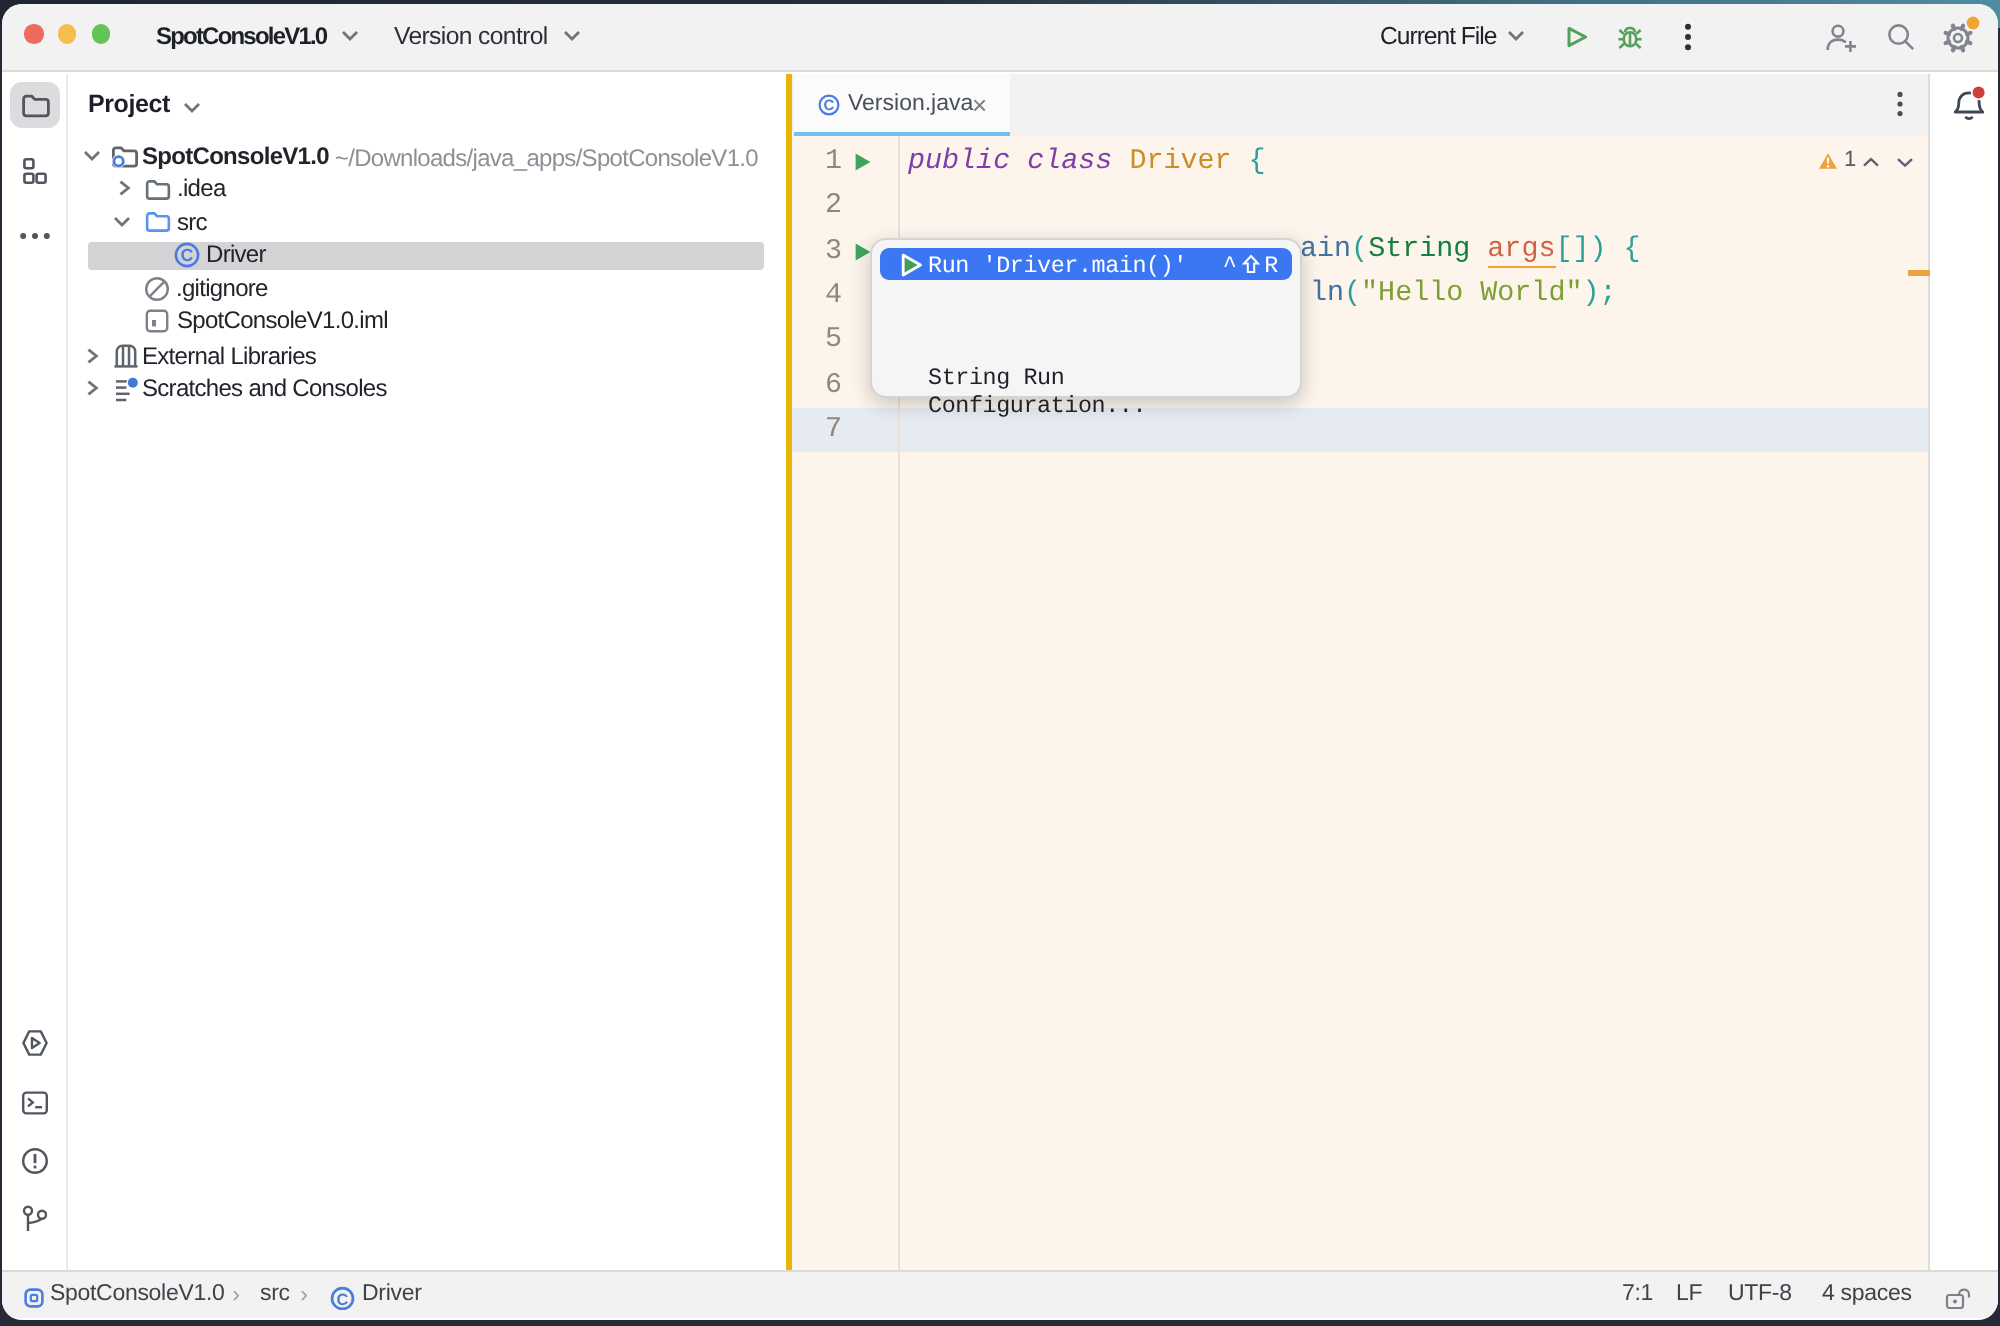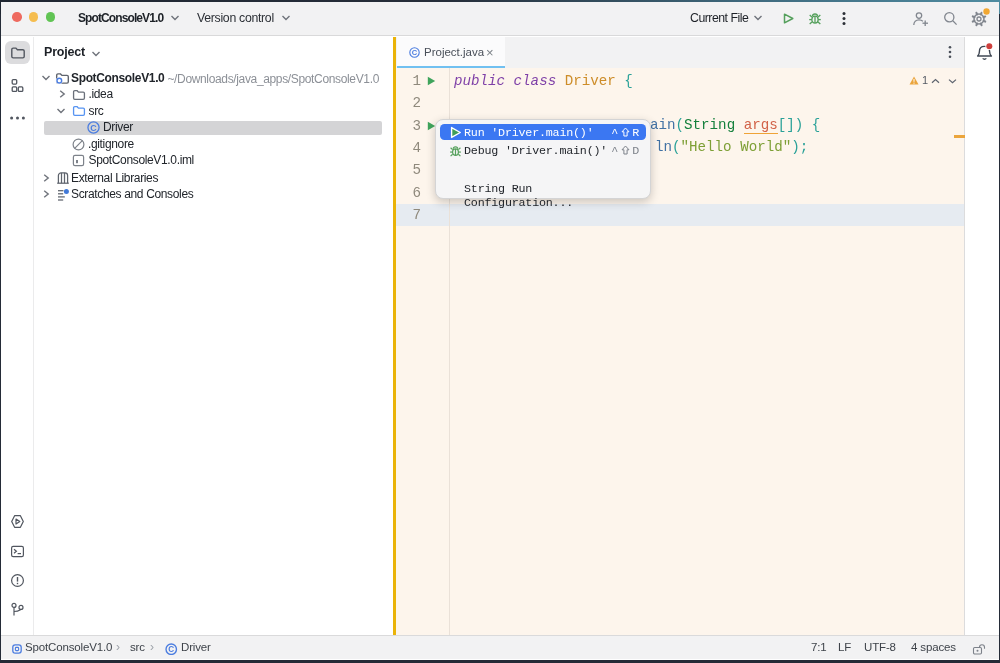--- a/index.html
+++ b/index.html
@@ -1,20 +1,20 @@
 <!DOCTYPE html>
 <html><head><meta charset="utf-8">
 <style>
 * { margin:0; padding:0; box-sizing:border-box; }
 html,body { width:1000px; height:663px; overflow:hidden; }
 body { background:#242b37; font-family:"Liberation Sans",sans-serif; position:relative; }
 #wall-top { position:absolute; left:0; top:0; width:1000px; height:14px;
   background:linear-gradient(90deg,#1f2631 0%,#262e3a 45%,#3f6a7e 75%,#4f8ca1 100%); }
 #win { position:absolute; left:1px; top:2px; width:998px; height:658px;
-  border-radius:0; background:#ffffff; overflow:hidden; }
+  border-radius:10px; background:#ffffff; overflow:hidden; }
 #abs { position:absolute; left:-1px; top:-2px; width:1000px; height:663px; }
 .a { position:absolute; }
 
 #titlebar { left:0; top:0; width:1000px; height:36px; background:#f2f2f3; border-bottom:1px solid #d9d9da; }
 .tl { position:absolute; top:12.4px; width:9.6px; height:9.6px; border-radius:50%; }
 #tl-r { left:12.1px; background:#ee6a5f; }
 #tl-y { left:28.8px; background:#f5bd4f; }
 #tl-g { left:45.6px; background:#61c454; }
 .tbtxt { position:absolute; top:10px; font-size:13px; color:#1d2127; }
 .chev { stroke:#6f737b; stroke-width:1.4; fill:none; }
@@ -274,21 +274,21 @@
         <div class="trow" style="left:37px; top:150px;">Scratches and Consoles</div>
 </div>
 
 <div class="a" id="tabbar">
   <div id="tab1"></div>
         <div id="tabul"></div>
   <svg class="a" style="left:13px; top:10px;" width="11" height="11" viewBox="0 0 11 11">
           <circle cx="5.5" cy="5.5" r="4.7" fill="none" stroke="#4b7de0" stroke-width="1.1"></circle>
           <text x="5.5" y="8.2" font-size="7.5" font-weight="bold" fill="#4b7de0" text-anchor="middle" font-family="Liberation Sans">C</text>
         </svg>
-  <div class="a" style="left:28px; top:9px; font-size:11.5px; color:#494f59;">Project.java</div>
+  <div class="a" style="left:28px; top:9px; font-size:11.5px; color:#494f59;">Version.java</div>
   <div class="a" style="left:90px; top:7.5px; font-size:13px; color:#7b8087;">×</div>
   <svg class="a" style="left:551px; top:8px;" width="6" height="14">
           <g fill="#494f59">
             <circle cx="3" cy="2.2" r="1.3"></circle>
             <circle cx="3" cy="7" r="1.3"></circle>
             <circle cx="3" cy="11.8" r="1.3"></circle>
           </g>
         </svg>
 </div>
 
@@ -342,39 +342,20 @@
   <div id="pi1bg"></div>
   <div class="pitem" id="pi1">
     <svg class="picon" style="top:2.8px;" width="13" height="13" viewBox="0 0 12 12">
             <path d="M2.4 1.4 L10.4 6 L2.4 10.6 Z" fill="#3f9e57" stroke="#ffffff" stroke-width="1.3" stroke-linejoin="round"></path>
           </svg>
     <span class="lbl">Run 'Driver.main()'</span>
           <span class="sc">^<svg width="9" height="10" viewBox="0 0 9 10" style="vertical-align:-1px">
               <path d="M4.5 1 L8 4.8 H6.1 V9 H2.9 V4.8 H1 Z" fill="none" stroke="#ffffff" stroke-width="1"></path>
             </svg>R</span>
   </div>
-  <div class="pitem" style="top:21.7px;">
-    <svg class="picon" style="top:3px;" width="13" height="13" viewBox="0 0 14 14">
-      <g fill="none" stroke="#55a05c" stroke-width="1.3">
-      <path d="M4.6 4.1 C4.6 2.8 5.6 2 7 2 C8.4 2 9.4 2.8 9.4 4.1"></path>
-      <rect x="3.9" y="4.1" width="6.2" height="7" rx="3.1"></rect>
-      <path d="M7 4.3 V 11"></path>
-      <path d="M1.7 3 L3.9 5"></path>
-              <path d="M12.3 3 L10.1 5"></path>
-      <path d="M1.2 7.6 H3.9"></path>
-              <path d="M12.8 7.6 H10.1"></path>
-      <path d="M1.7 12 L3.9 10"></path>
-              <path d="M12.3 12 L10.1 10"></path>
-      </g>
-          </svg>
-    <span class="lbl">Debug 'Driver.main()'</span>
-          <span class="sc">^<svg width="9" height="10" viewBox="0 0 9 10" style="vertical-align:-1px">
-              <path d="M4.5 1 L8 4.8 H6.1 V9 H2.9 V4.8 H1 Z" fill="none" stroke="#7d828a" stroke-width="1"></path>
-            </svg>D</span>
-  </div>
   <div class="pitem" style="top:59.1px;">
     <span class="lbl">String Run Configuration...</span>
   </div>
 </div>
 
 <div class="a" id="sbar">
   <svg class="a" style="left:11.5px; top:7.5px;" width="10" height="10" viewBox="0 0 10 10">
           <rect x="0.8" y="0.8" width="8.4" height="8.4" rx="2.4" fill="none" stroke="#4c7de0" stroke-width="1.3"></rect>
           <rect x="3.4" y="3.4" width="3.2" height="3.2" rx="0.9" fill="none" stroke="#4c7de0" stroke-width="1.1"></rect>
         </svg>

